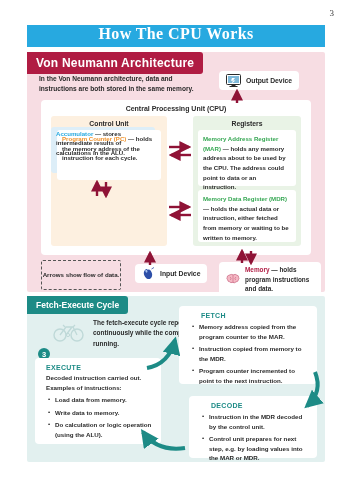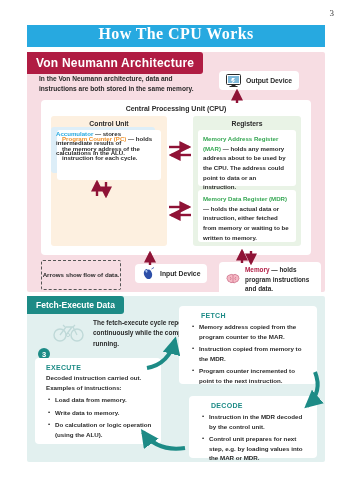--- a/index.html
+++ b/index.html
@@ -423,21 +423,21 @@
     </svg>
 
     <svg class="arrow-svg" style="left:212px; top:197px;" width="22" height="16">
       <line x1="3" y1="14" x2="3" y2="2" stroke="#8f1336" stroke-width="2.4" marker-end="url(#ar-red)"></line>
       <line x1="12" y1="2" x2="12" y2="14" stroke="#8f1336" stroke-width="2.4" marker-end="url(#ar-red)"></line>
     </svg>
   </div>
 
   <div class="fe-section">
 
-    <div class="fe-tab">Fetch-Execute Data</div>
+    <div class="fe-tab">Fetch-Execute Cycle</div>
 
     <span class="icon" style="position:absolute; left:26px; top:25px;">
       <svg width="32" height="22" viewBox="0 0 32 22">
         <circle cx="7" cy="14" r="6" fill="none" stroke="#bfd9d8" stroke-width="1.4"></circle>
         <circle cx="24" cy="14" r="6" fill="none" stroke="#bfd9d8" stroke-width="1.4"></circle>
         <path d="M7 14 L13 6 L20 6 L24 14 M13 14 L19 6" fill="none" stroke="#bfd9d8" stroke-width="1.3"></path>
         <path d="M12 6 L10 4 M20 6 L22 4" stroke="#bfd9d8" stroke-width="1.2"></path>
         <circle cx="15" cy="14" r="1.6" fill="none" stroke="#bfd9d8" stroke-width="1"></circle>
       </svg>
     </span>

